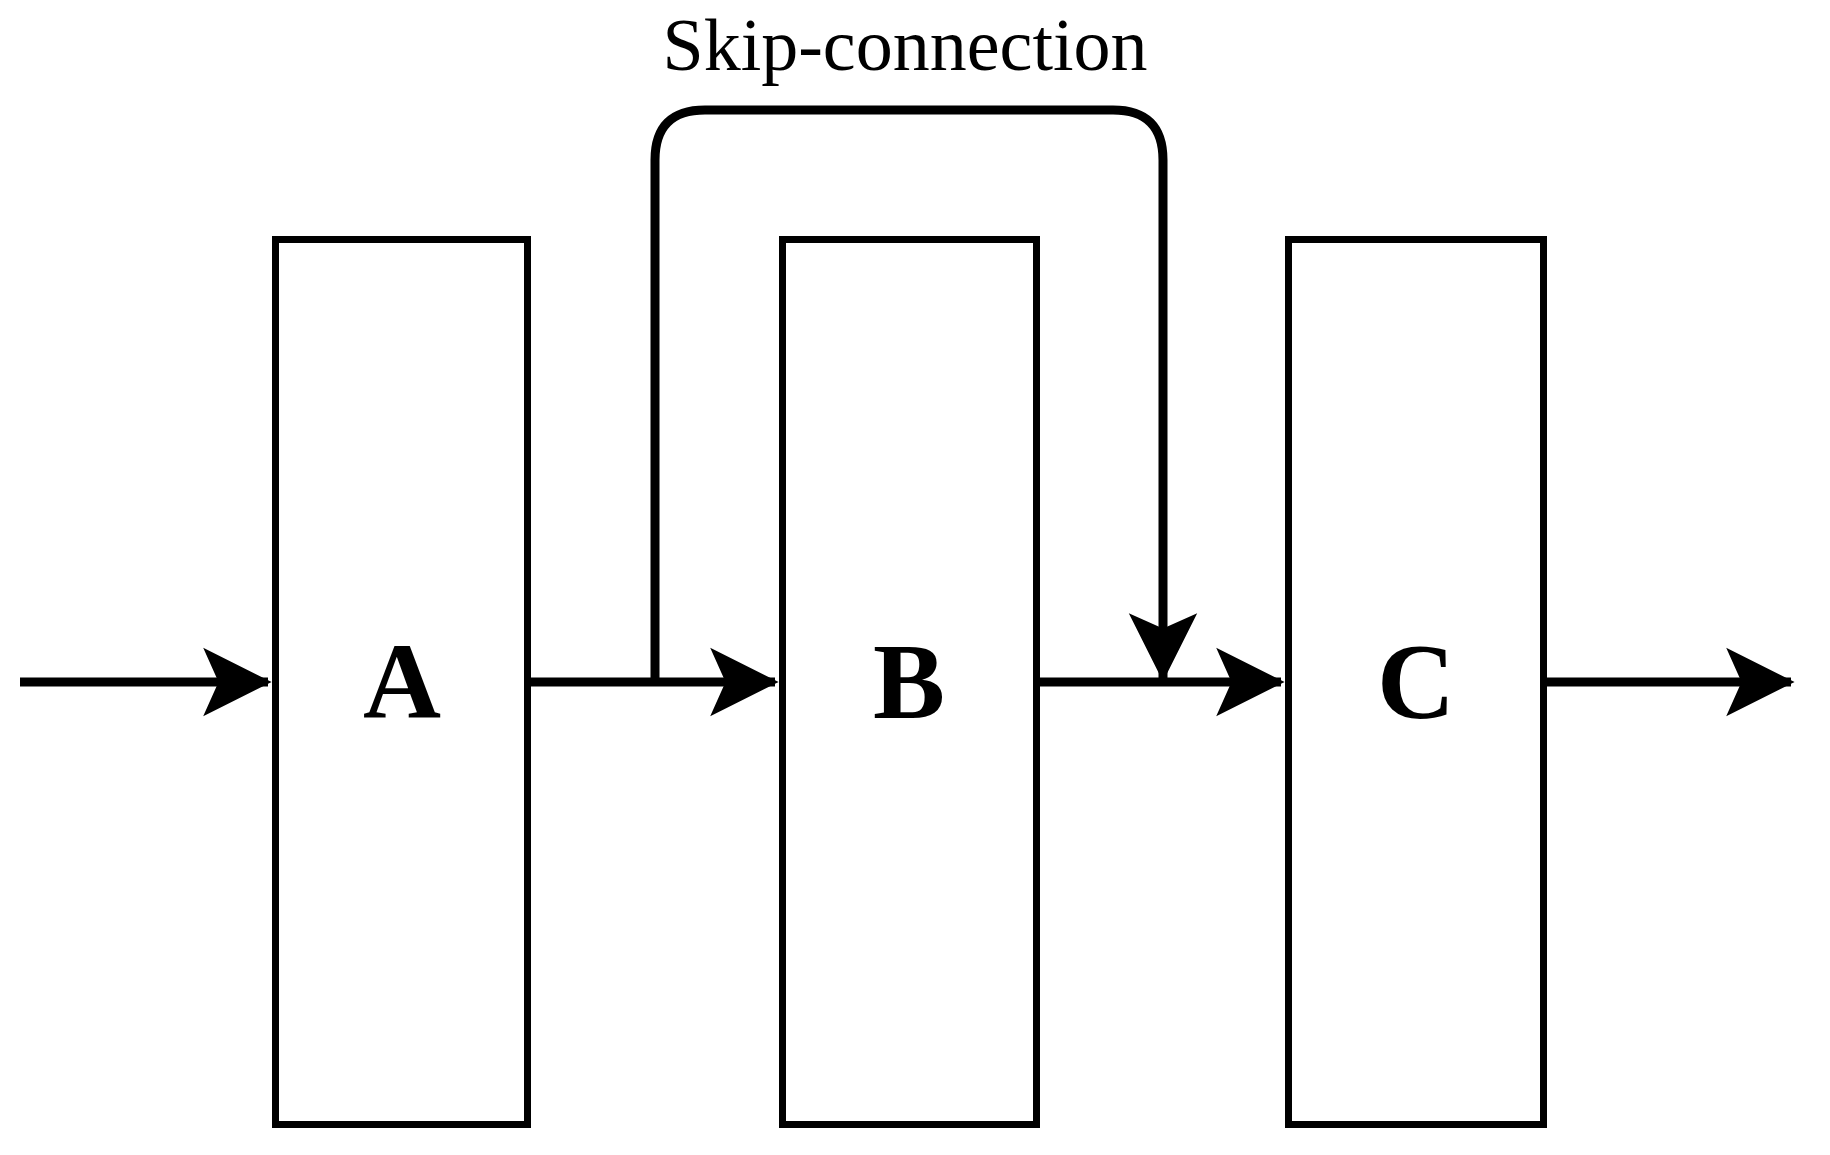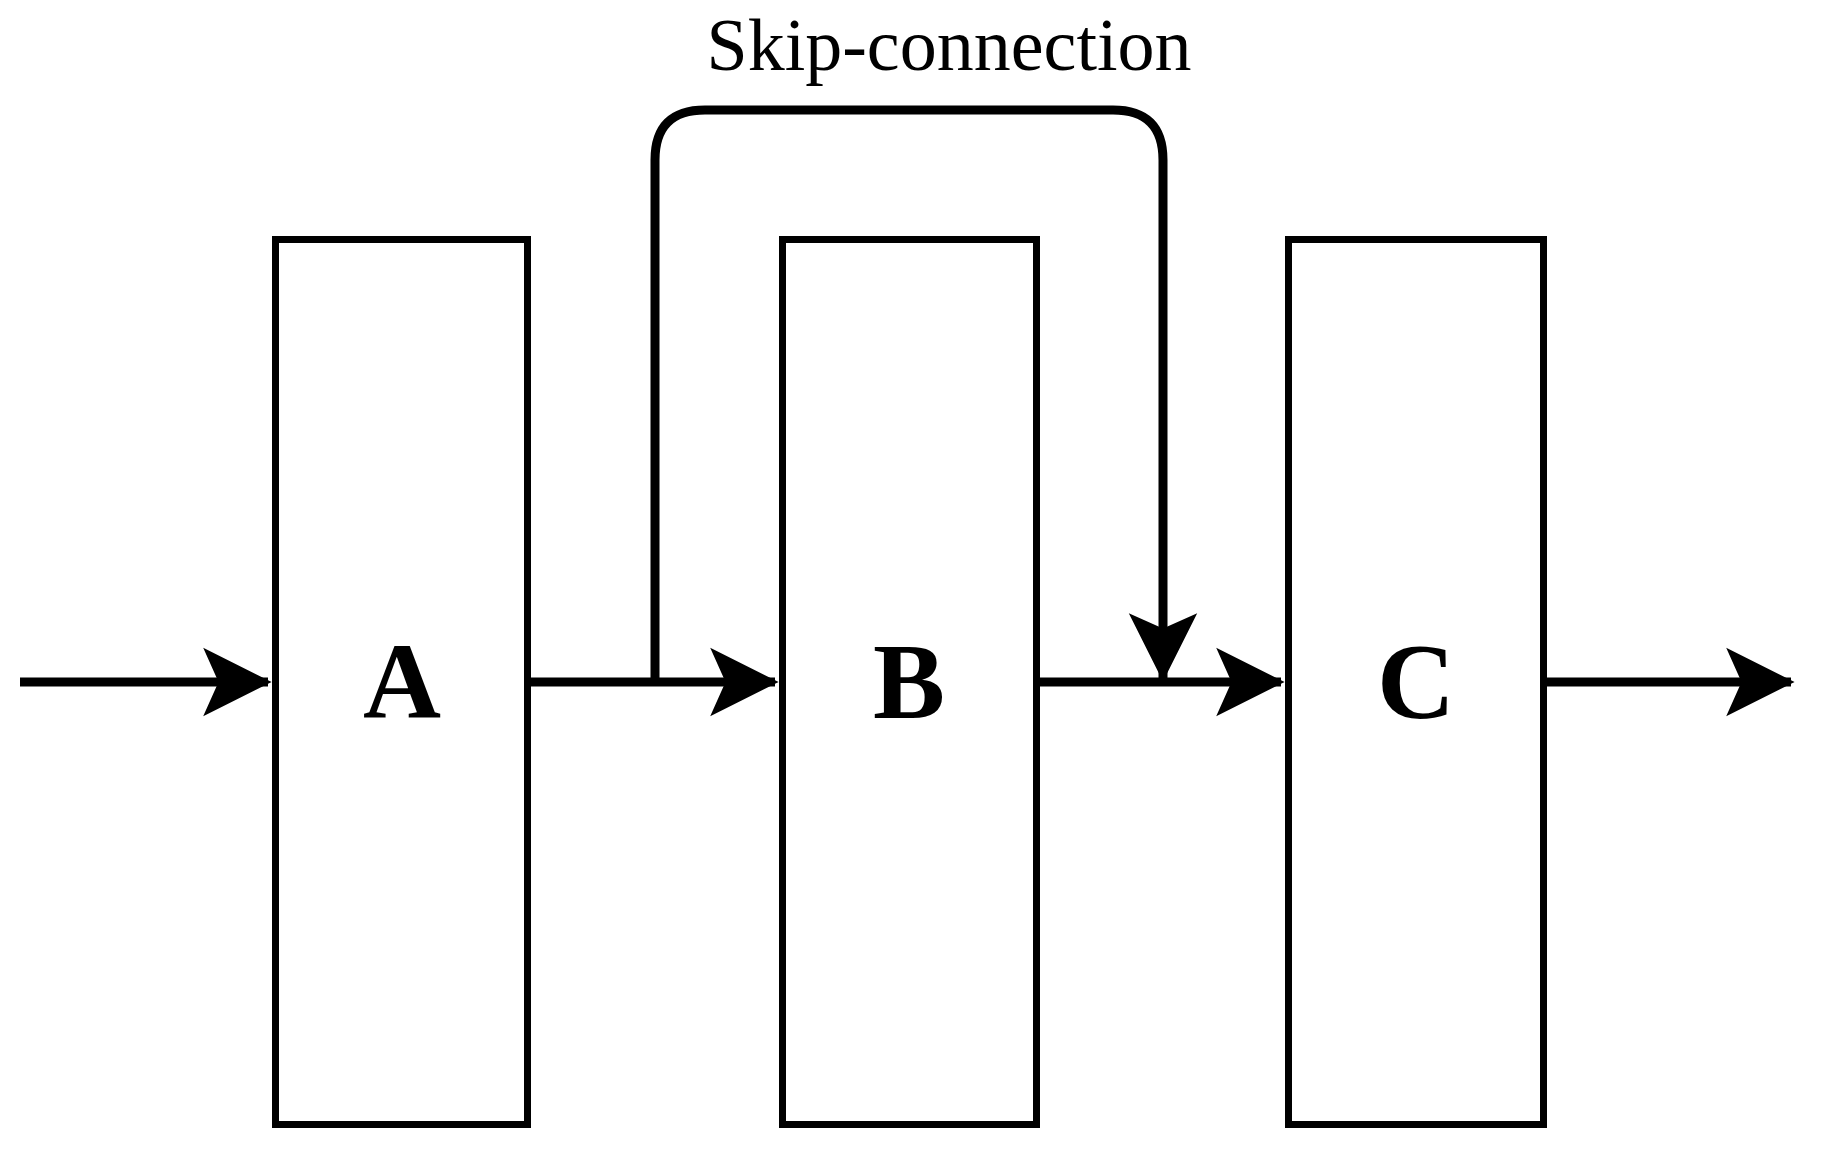--- a/index.html
+++ b/index.html
@@ -40,21 +40,20 @@
     position: absolute;
     font-family: "Liberation Serif", serif;
     font-weight: normal;
     font-size: 74px;
     line-height: 1;
     color: #000000;
     text-align: center;
     transform: translate(-50%, -50%);
     white-space: nowrap;
     user-select: none;
-    margin-left: 44px;
   }
 </style>
 </head>
 <body>
 
 <div id="canvas">
 
   <svg id="diagram-svg" viewBox="0 0 1830 1155" xmlns="http://www.w3.org/2000/svg">
     <defs>
       <marker id="arrowhead" markerWidth="8" markerHeight="8" refX="7.6" refY="4" orient="auto" markerUnits="strokeWidth">

